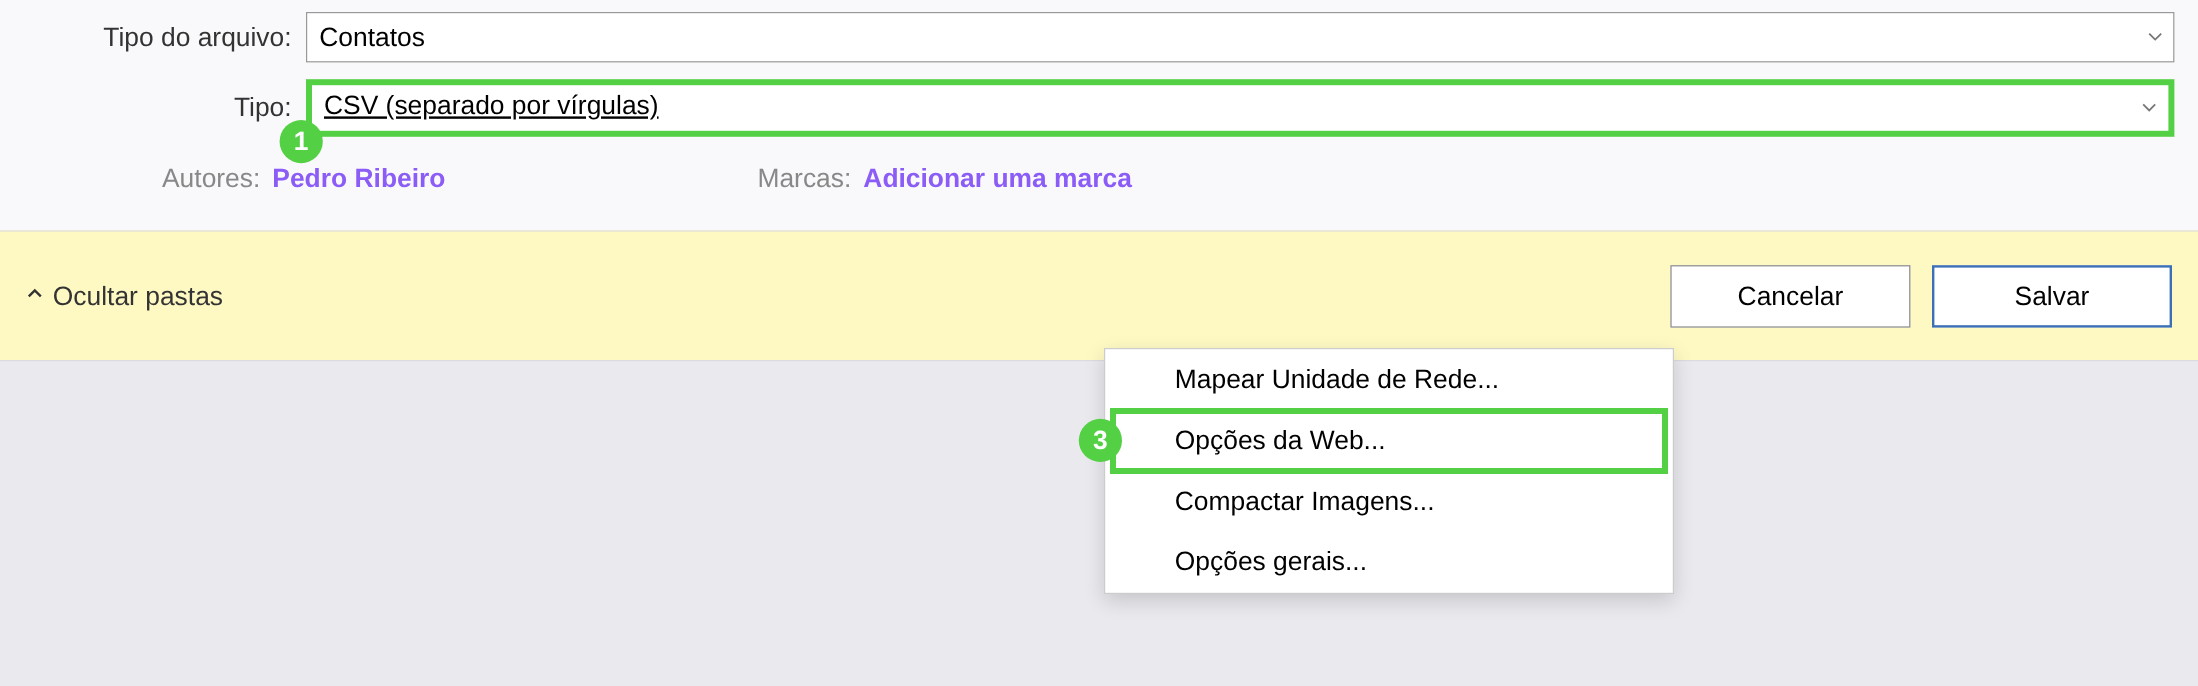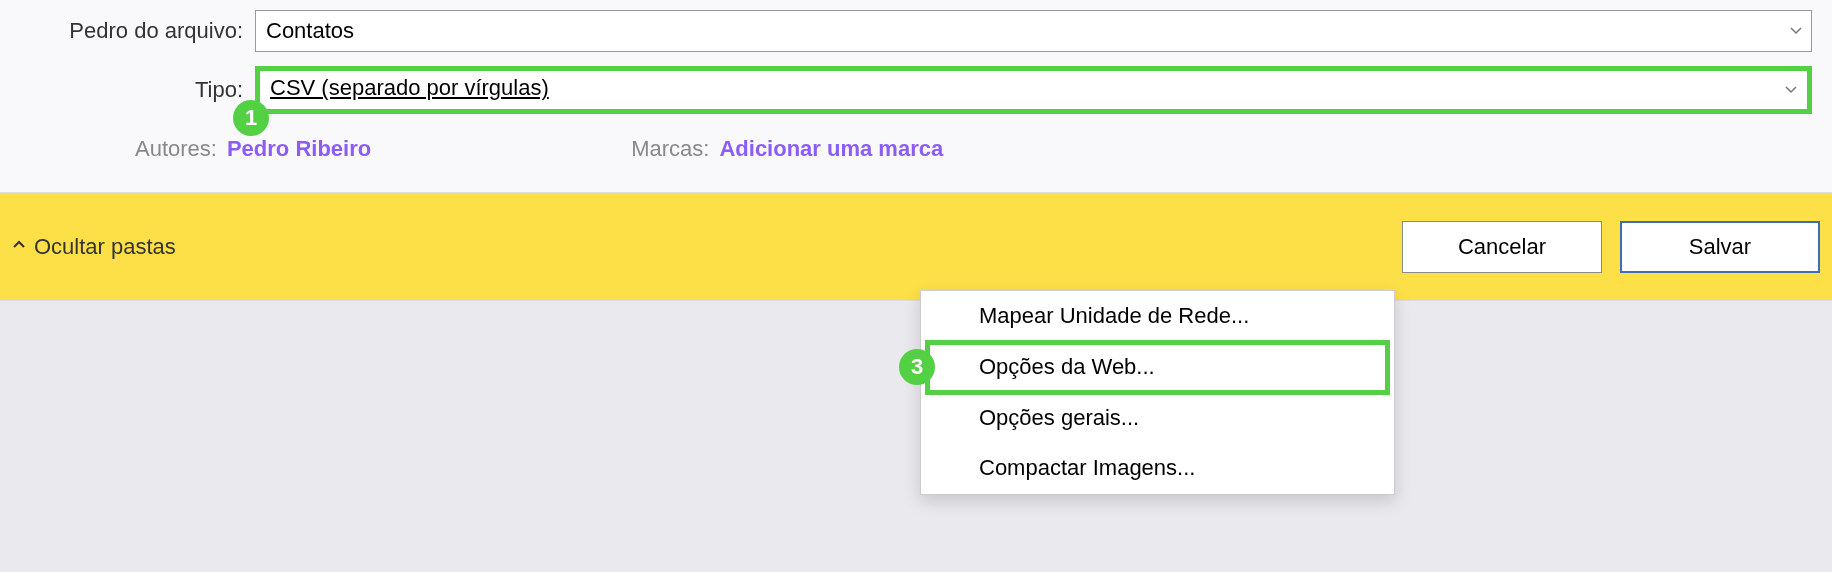--- a/index.html
+++ b/index.html
@@ -103,26 +103,26 @@
 
     .meta-link {
       color: #8b5cf6;
       cursor: pointer;
       font-weight: bold;
     }
 
     .meta-spacer { width: 260px; }
 
     .bottom-bar {
-      background: #fde047;
+      background: #fef9c3;
       height: 108px;
       border-top: 1px solid #ddd;
       display: flex;
       align-items: center;
-      padding: 0 12px;
+      padding: 0 22px;
     }
 
     .hide-folders {
       display: flex;
       align-items: center;
       color: #333;
       cursor: pointer;
     }
     .hide-folders .caret {
       margin-right: 8px;
@@ -210,21 +210,21 @@
       border-right: 7px solid transparent;
       border-top: 9px solid #333;
     }
   </style>
 </head>
 <body>
 
 <div class="top-section">
 
   <div class="form-row">
-    <div class="form-label">Pedro do arquivo:</div>
+    <div class="form-label">Tipo do arquivo:</div>
     <div class="form-input-wrap">
       <input class="text-input" type="text" value="Contatos" style="">
       <span class="combo-chevron">
         <svg width="16" height="16" viewBox="0 0 16 16">
             <path d="M3 6 L8 11 L13 6" stroke="#777" stroke-width="1.5" fill="none"></path>
           </svg>
       </span>
     </div>
   </div>
 
@@ -274,18 +274,18 @@
 <div class="dropdown-menu">
   <div class="dropdown-item">
     <span>Mapear Unidade de Rede...</span>
   </div>
   <div class="dropdown-item">
     <span>Opções da Web...</span>
     <div class="item-highlight"></div>
     <div class="badge" style="left:-22px; top:50%; transform:translateY(-50%);">3</div>
   </div>
   <div class="dropdown-item">
+    <span>Compactar Imagens...</span>
+  </div>
+  <div class="dropdown-item">
     <span>Opções gerais...</span>
   </div>
-  <div class="dropdown-item">
-    <span>Compactar Imagens...</span>
-  </div>
 </div>
 
 </body></html>

